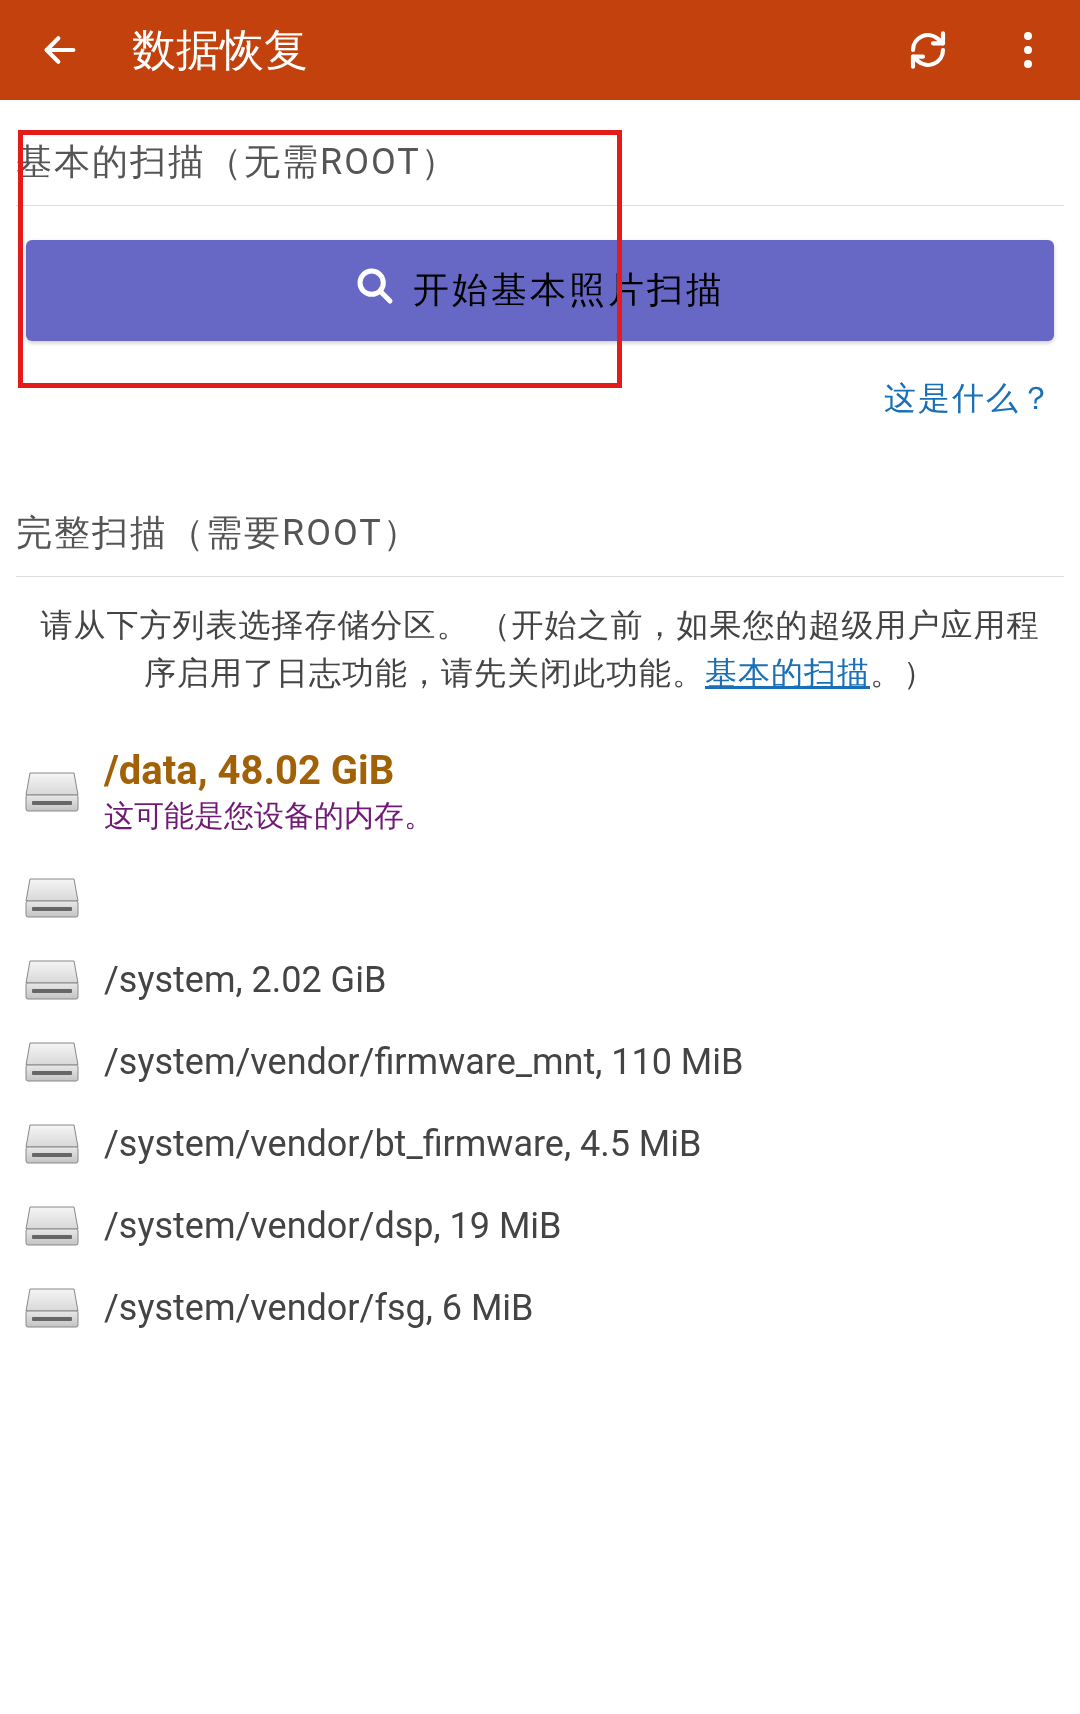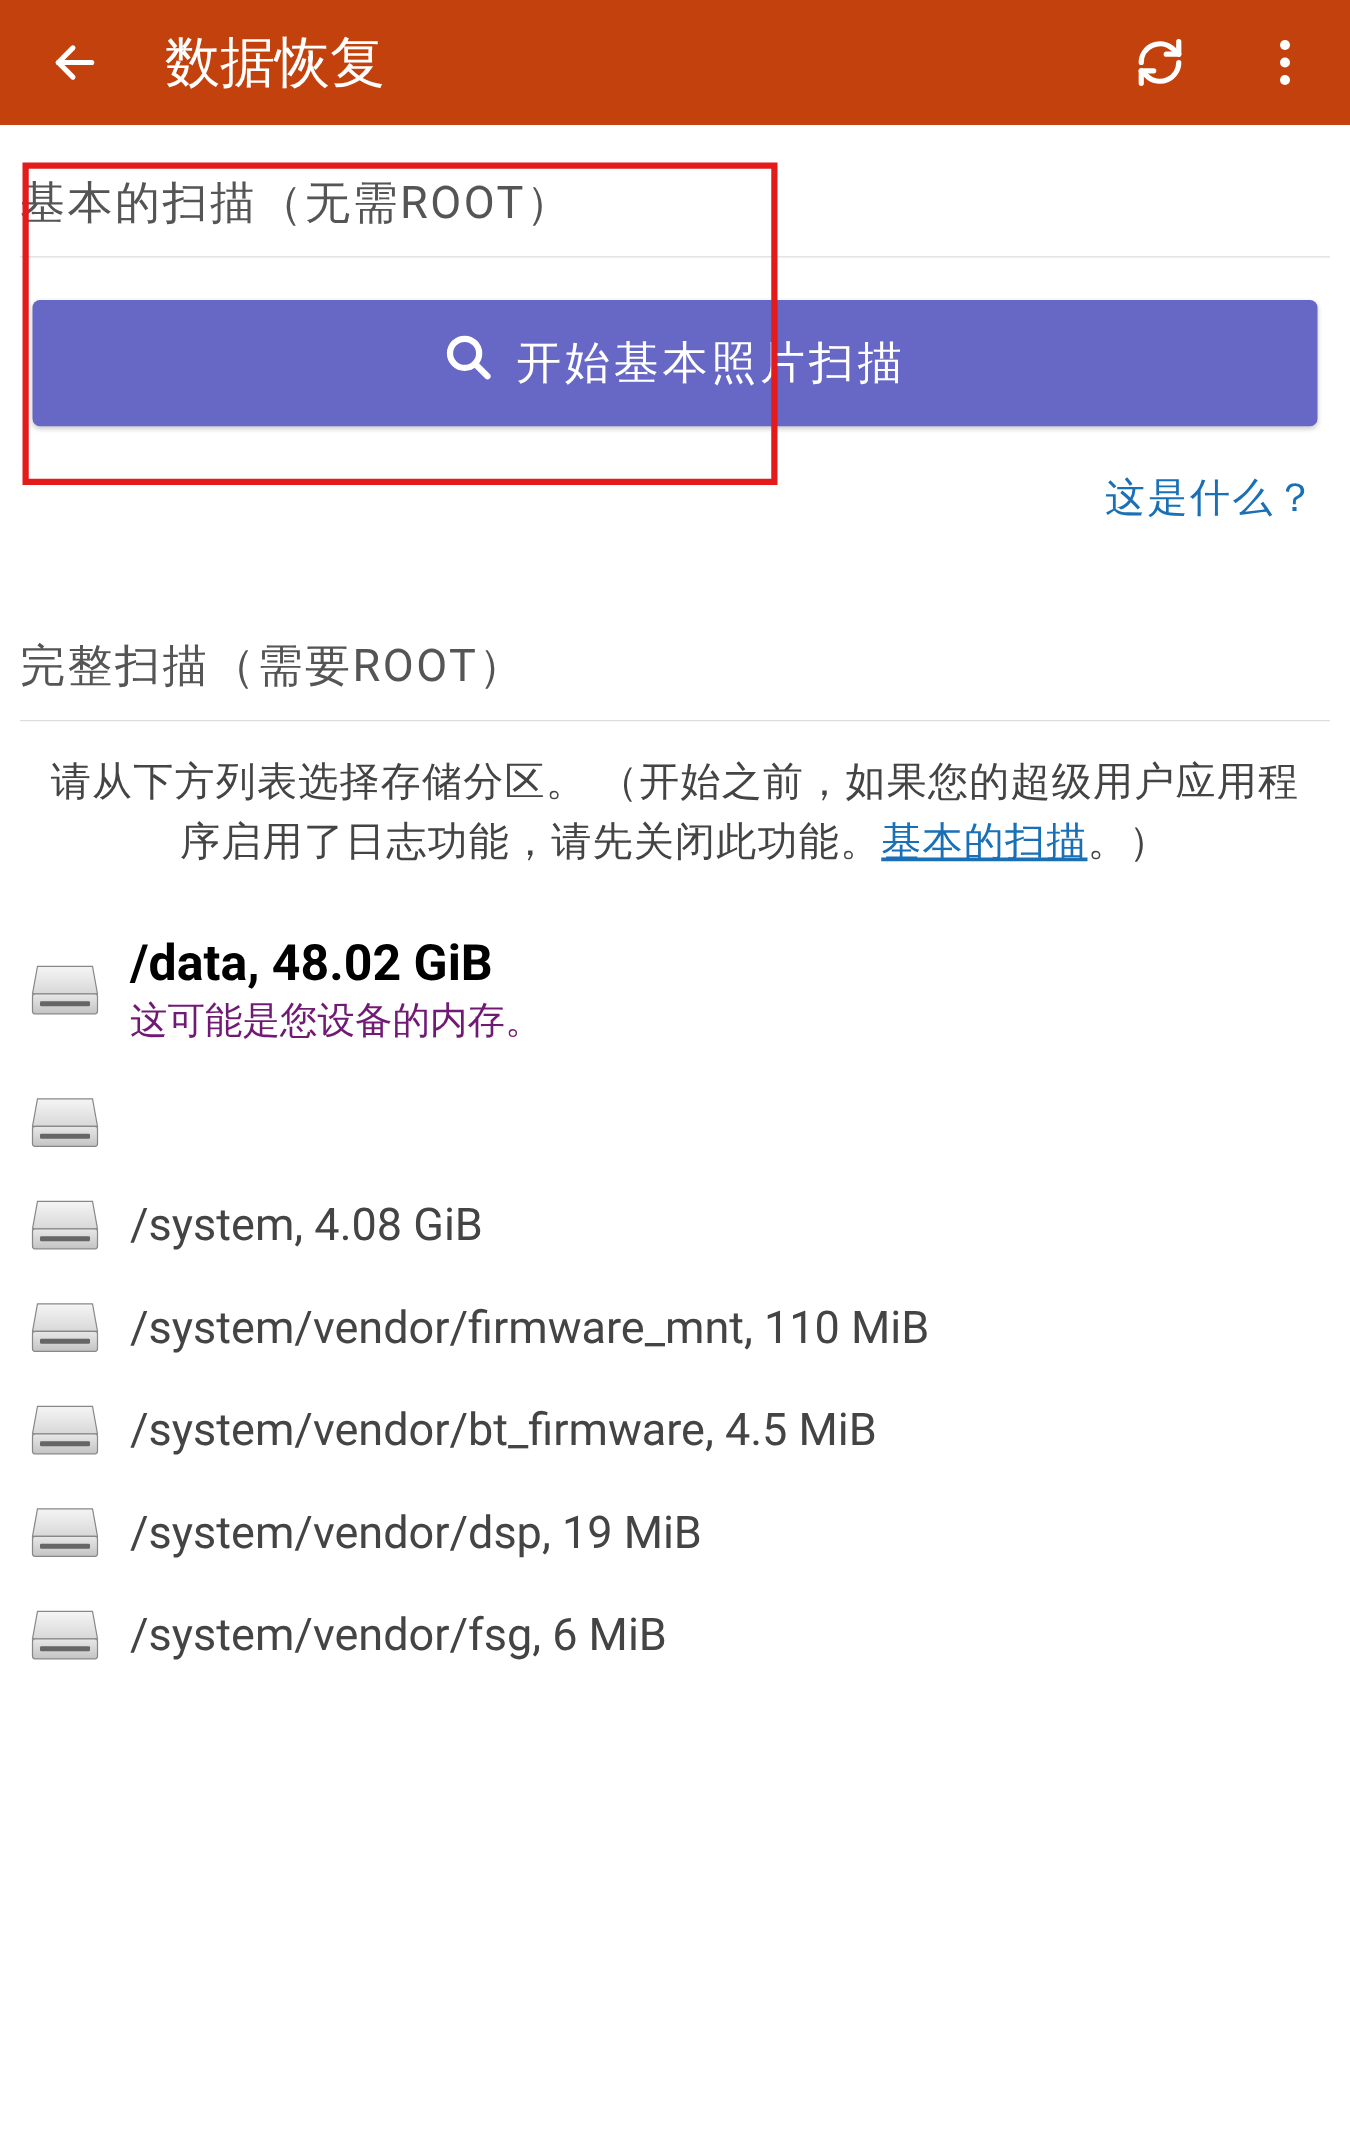--- a/index.html
+++ b/index.html
@@ -68,21 +68,21 @@
     .section-title {
       font-size: 36px;
       color: #555;
       font-weight: 400;
       padding: 38px 0 18px 0;
       border-bottom: 1px solid #ddd;
       letter-spacing: 2px;
     }
     .scan-button {
       background: #6767c6;
-      color: #ffffff;
+      color: #000000;
       margin: 34px 10px 0 10px;
       padding: 26px 0;
       border-radius: 6px;
       display: flex;
       align-items: center;
       justify-content: center;
       gap: 18px;
       font-size: 36px;
       cursor: pointer;
       box-shadow: 0 2px 4px rgba(0,0,0,0.2);
@@ -129,21 +129,21 @@
     .partition-text {
       flex: 1;
     }
     .partition-title {
       font-size: 36px;
       color: #444;
     }
     .partition-title.bold {
       font-weight: 700;
       font-size: 40px;
-      color: #000000;
+      color: #a16207;
     }
     .partition-subtitle {
       font-size: 30px;
       color: #701a75;
       margin-top: 2px;
     }
   </style>
 </head>
 <body>
 
@@ -252,21 +252,21 @@
       <linearGradient id="grad-front" x1="0" y1="0" x2="0" y2="1">
         <stop offset="0%" stop-color="#e8e8e8"></stop>
         <stop offset="100%" stop-color="#c4c4c4"></stop>
       </linearGradient>
     </defs>
     <path d="M6 2 L50 2 L54 24 L2 24 Z" fill="url(#grad-top)" stroke="#888" stroke-width="1"></path>
     <rect x="2" y="24" width="52" height="16" rx="2" fill="url(#grad-front)" stroke="#888" stroke-width="1"></rect>
     <rect x="8" y="30" width="40" height="4" rx="1" fill="#666"></rect>
   </svg></div>
         <div class="partition-text">
-          <div class="partition-title">/system, 4.08 GiB</div>
+          <div class="partition-title">/system, 2.02 GiB</div>
         </div>
       </div>
       <div class="partition-item">
         <div class="drive-icon"><svg width="56" height="42" viewBox="0 0 56 42">
     <defs>
       <linearGradient id="grad-top" x1="0" y1="0" x2="0" y2="1">
         <stop offset="0%" stop-color="#f5f5f5"></stop>
         <stop offset="100%" stop-color="#d8d8d8"></stop>
       </linearGradient>
       <linearGradient id="grad-front" x1="0" y1="0" x2="0" y2="1">

